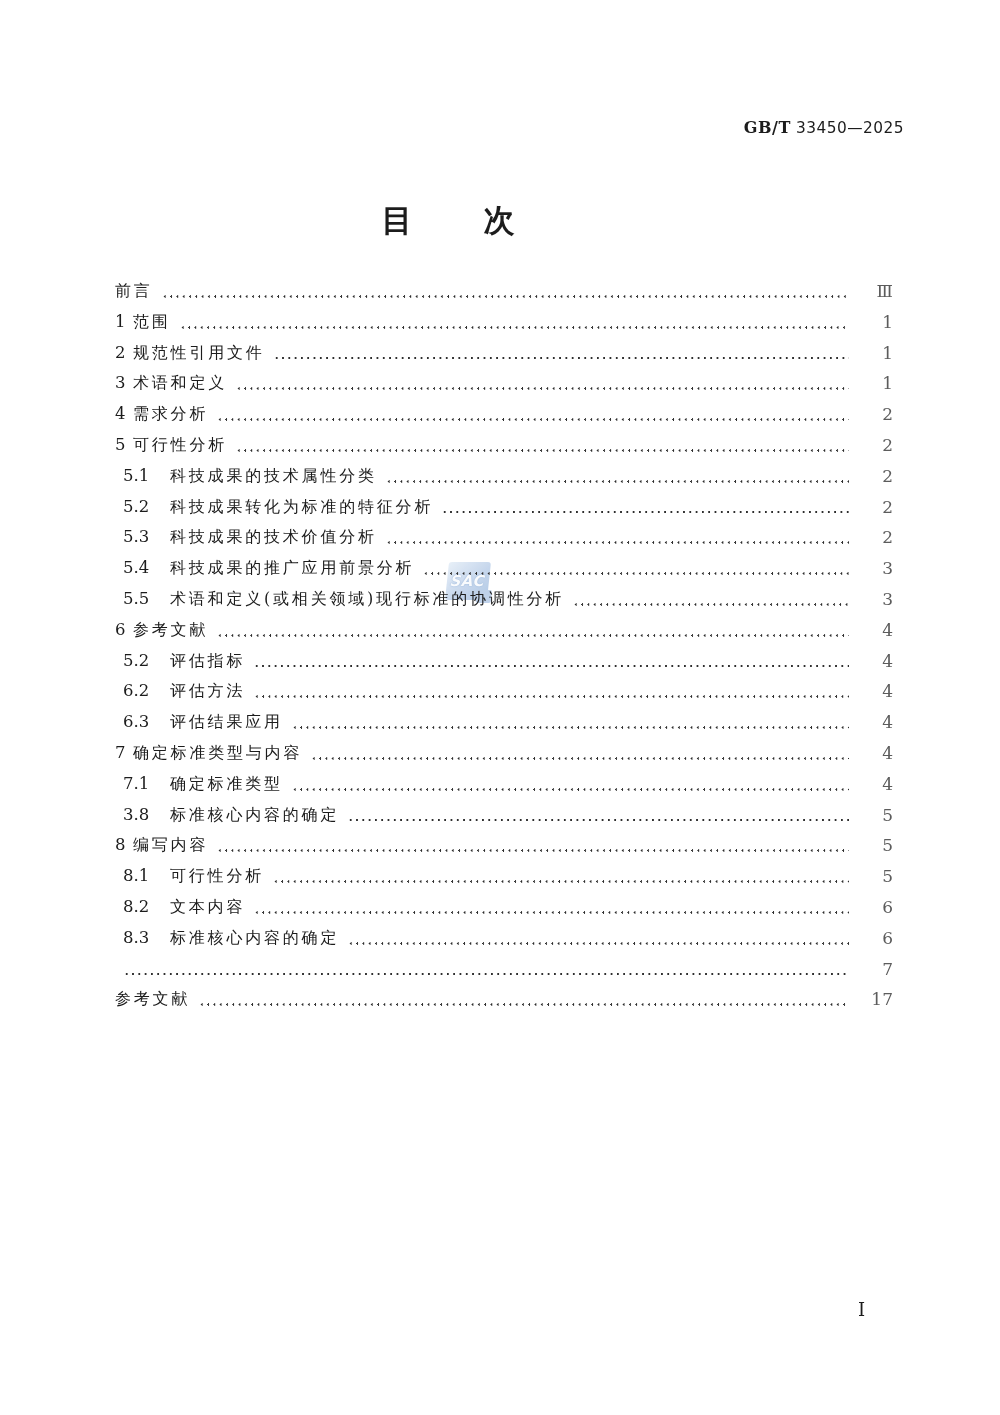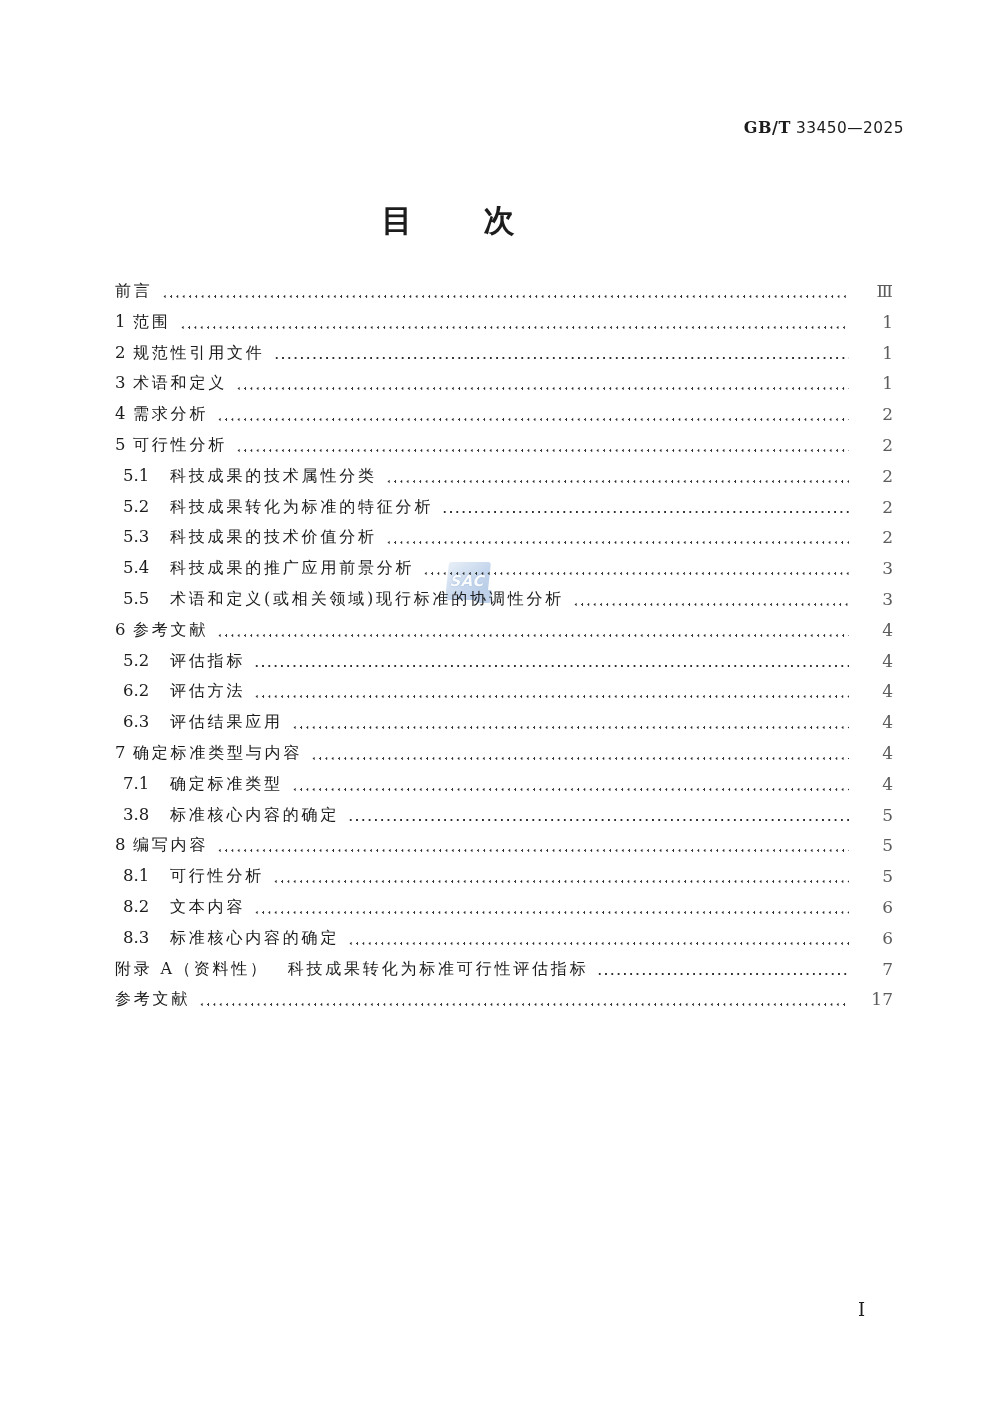--- a/index.html
+++ b/index.html
@@ -298,21 +298,20 @@
     <span class="toc-page">6</span>
   </div>
     <div class="toc-row level-1">
     <span class="toc-num">8.3</span>
     <span class="toc-label">标准核心内容的确定</span>
     <span class="leader"></span>
     <span class="toc-page">6</span>
   </div>
     <div class="toc-row">
 
-    <span class="toc-label">附录 A（资料性）　科技成果转化为标准可行性评估指标</span>
     <span class="leader"></span>
     <span class="toc-page">7</span>
   </div>
     <div class="toc-row">
 
     <span class="toc-label">参考文献</span>
     <span class="leader"></span>
     <span class="toc-page">17</span>
   </div>
   </div>

